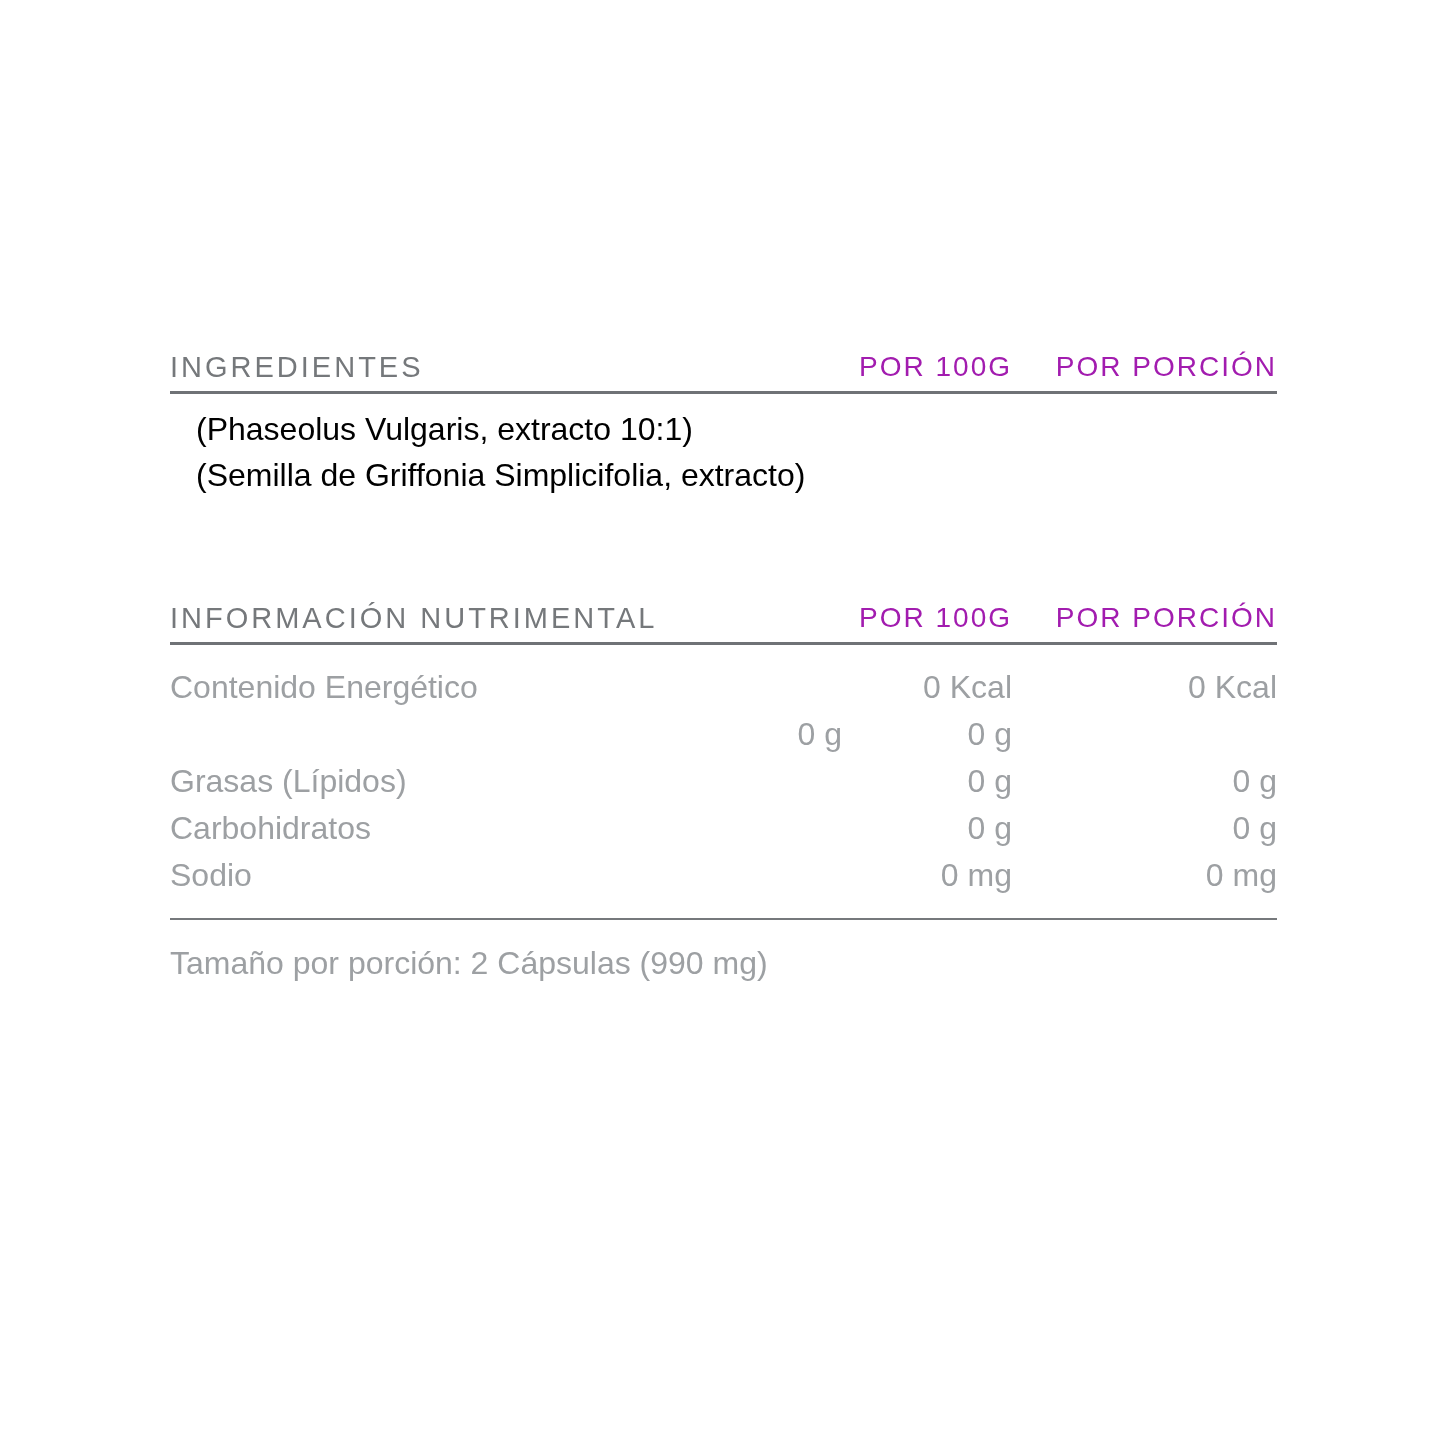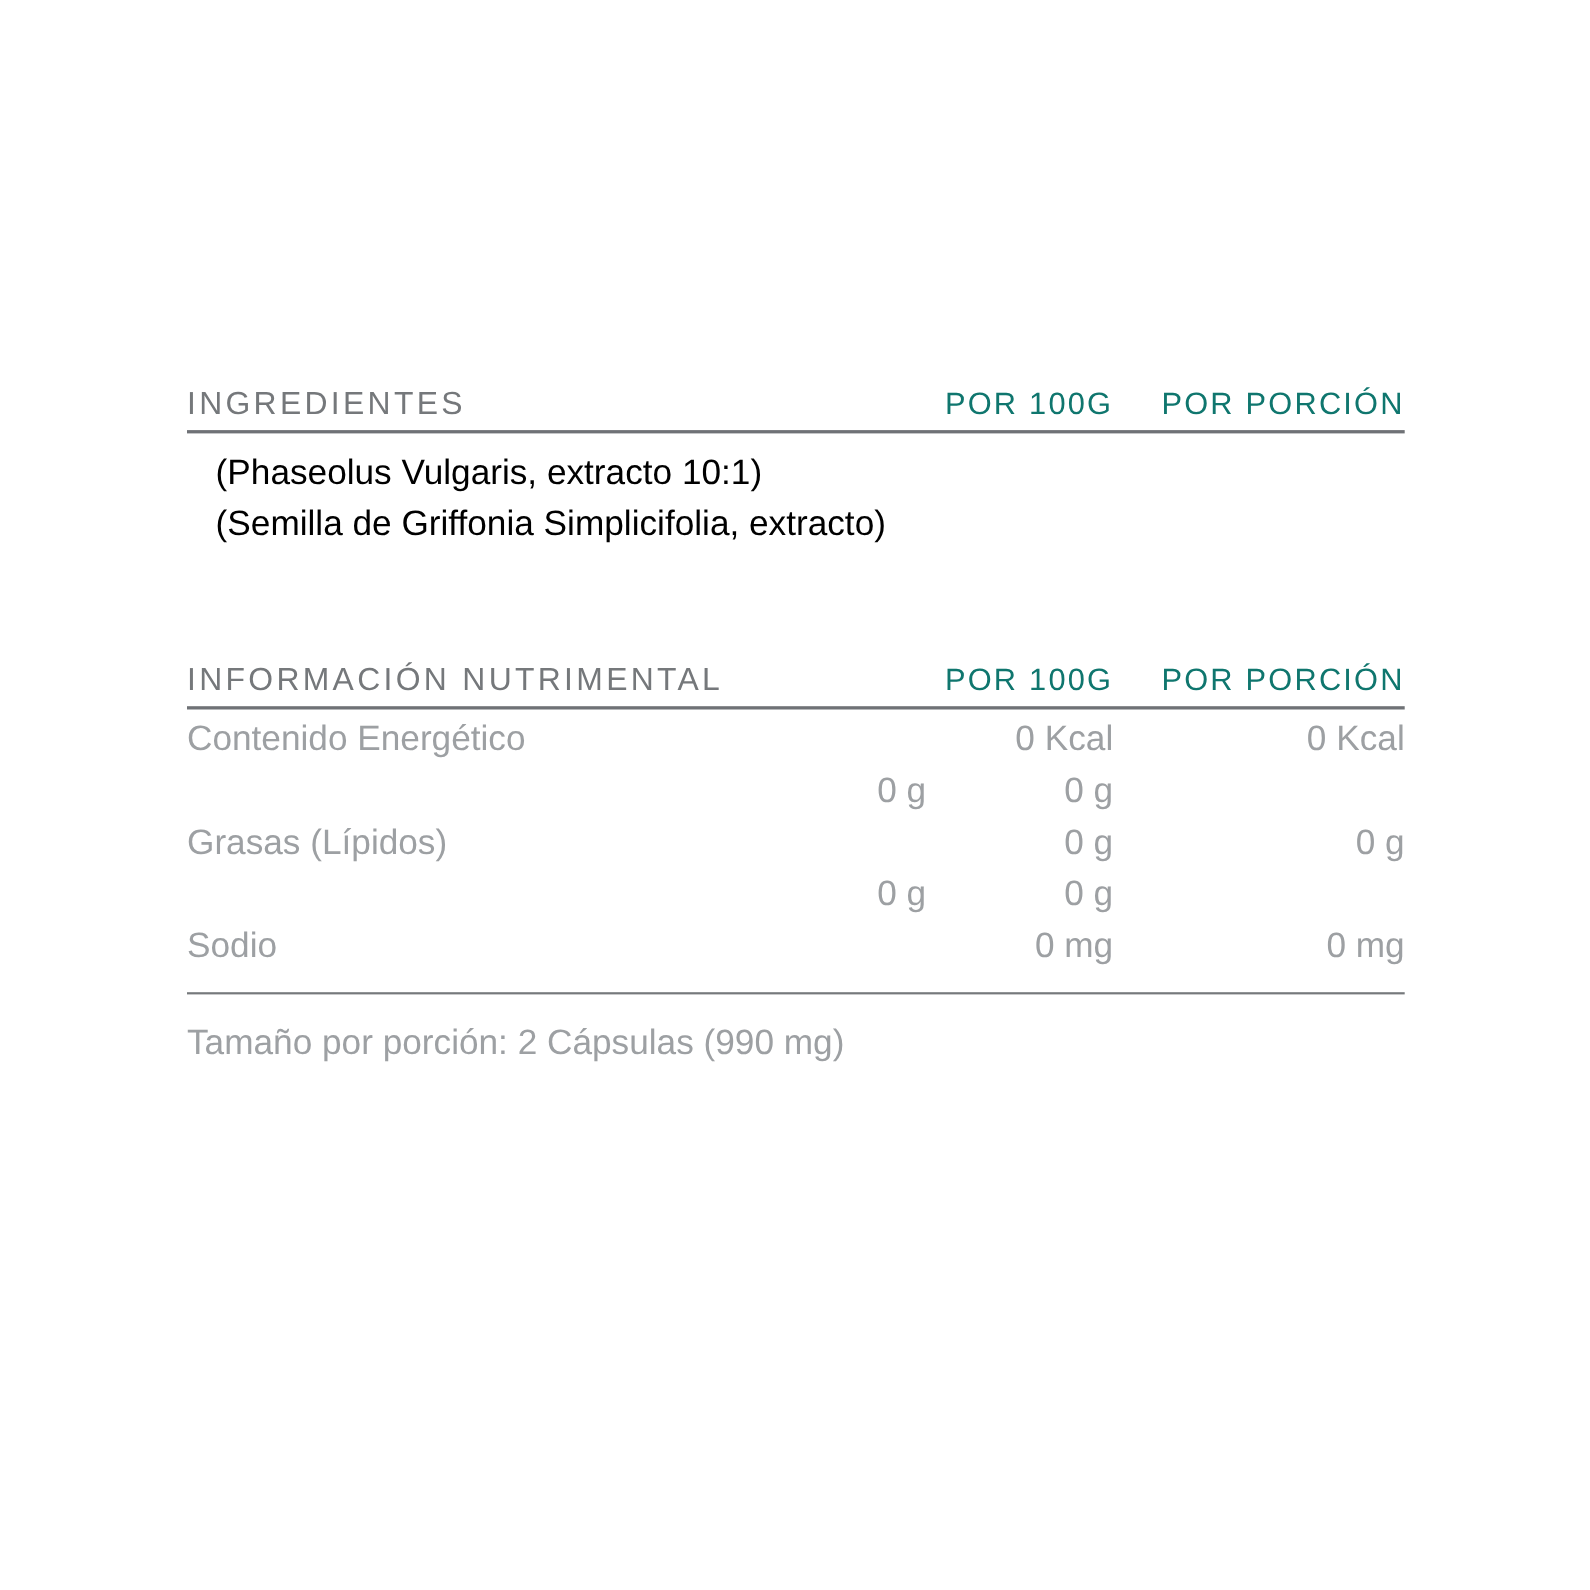--- a/index.html
+++ b/index.html
@@ -29,36 +29,36 @@
     font-size: 29px;
     font-weight: 400;
     letter-spacing: 3px;
     color: #75787b;
     white-space: nowrap;
   }
   .colh {
     font-size: 28px;
     font-weight: 400;
     letter-spacing: 2px;
-    color: #0f766e;
+    color: #a21caf;
     text-align: right;
     white-space: nowrap;
   }
   .rule-thick {
     height: 3px;
     background: #6f7276;
     margin-top: 9px;
   }
   .rule-thin {
     height: 2px;
     background: #76797c;
     margin-top: 19px;
   }
   .rows-ing { margin-top: 12px; }
-  .rows-nut { margin-top: 3px; }
+  .rows-nut { margin-top: 19px; }
   .row {
     display: grid;
     grid-template-columns: 1fr 170px 265px;
     font-size: 32px;
     font-weight: 300;
     color: #9da0a3;
     line-height: 46px;
   }
   .rows-nut .row { line-height: 47px; }
   .row .cell-name { white-space: nowrap; }
@@ -120,20 +120,21 @@
         <div class="row">
           <div class="cell-val">0 g</div>
           <div class="cell-val">0 g</div>
         </div>
         <div class="row">
           <div class="cell-name">Grasas (Lípidos)</div>
           <div class="cell-val">0 g</div>
           <div class="cell-val">0 g</div>
         </div>
         <div class="row">
+          <div class="cell-name">Carbohidratos</div>
           <div class="cell-val">0 g</div>
           <div class="cell-val">0 g</div>
         </div>
         <div class="row">
           <div class="cell-name">Sodio</div>
           <div class="cell-val">0 mg</div>
           <div class="cell-val">0 mg</div>
         </div>
       </div>
 

